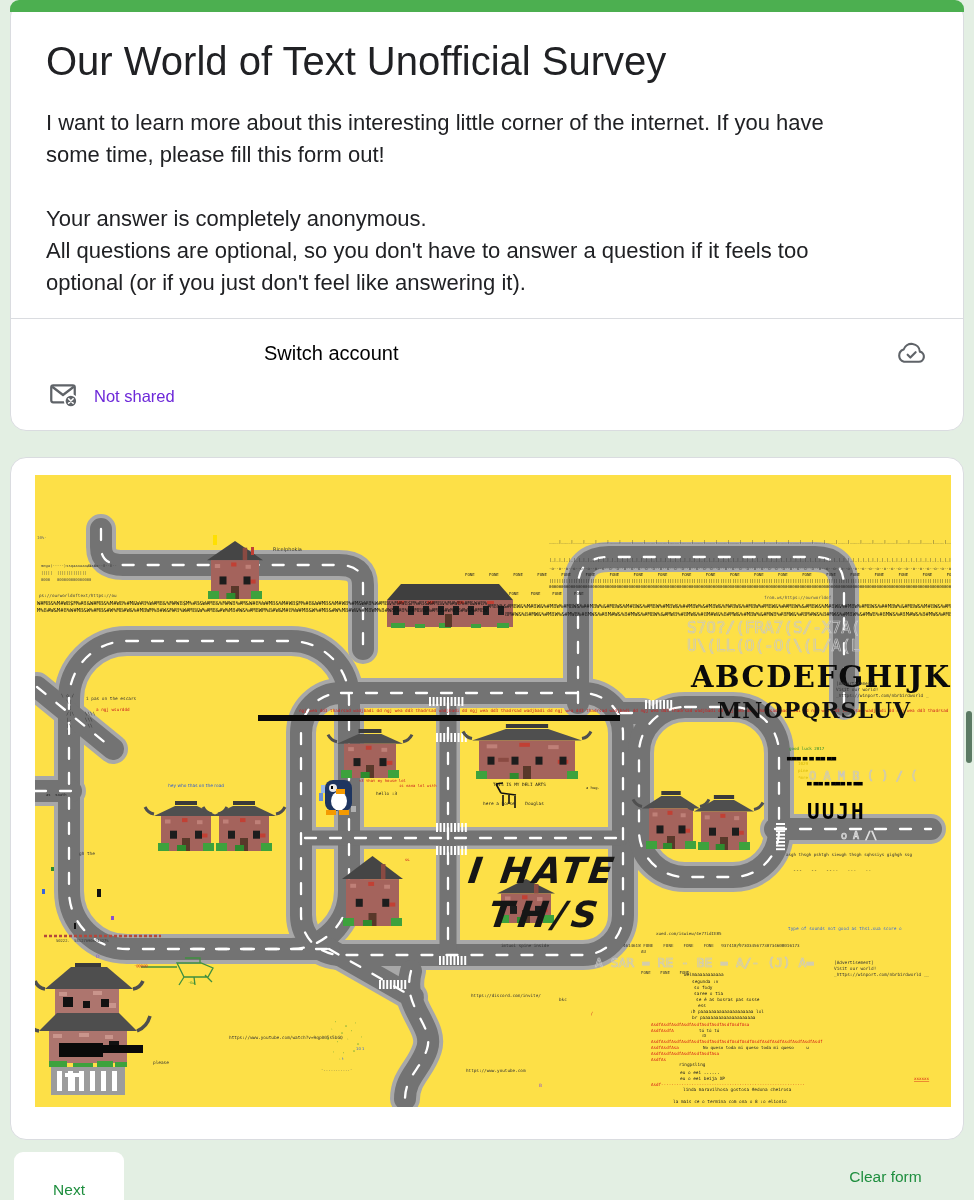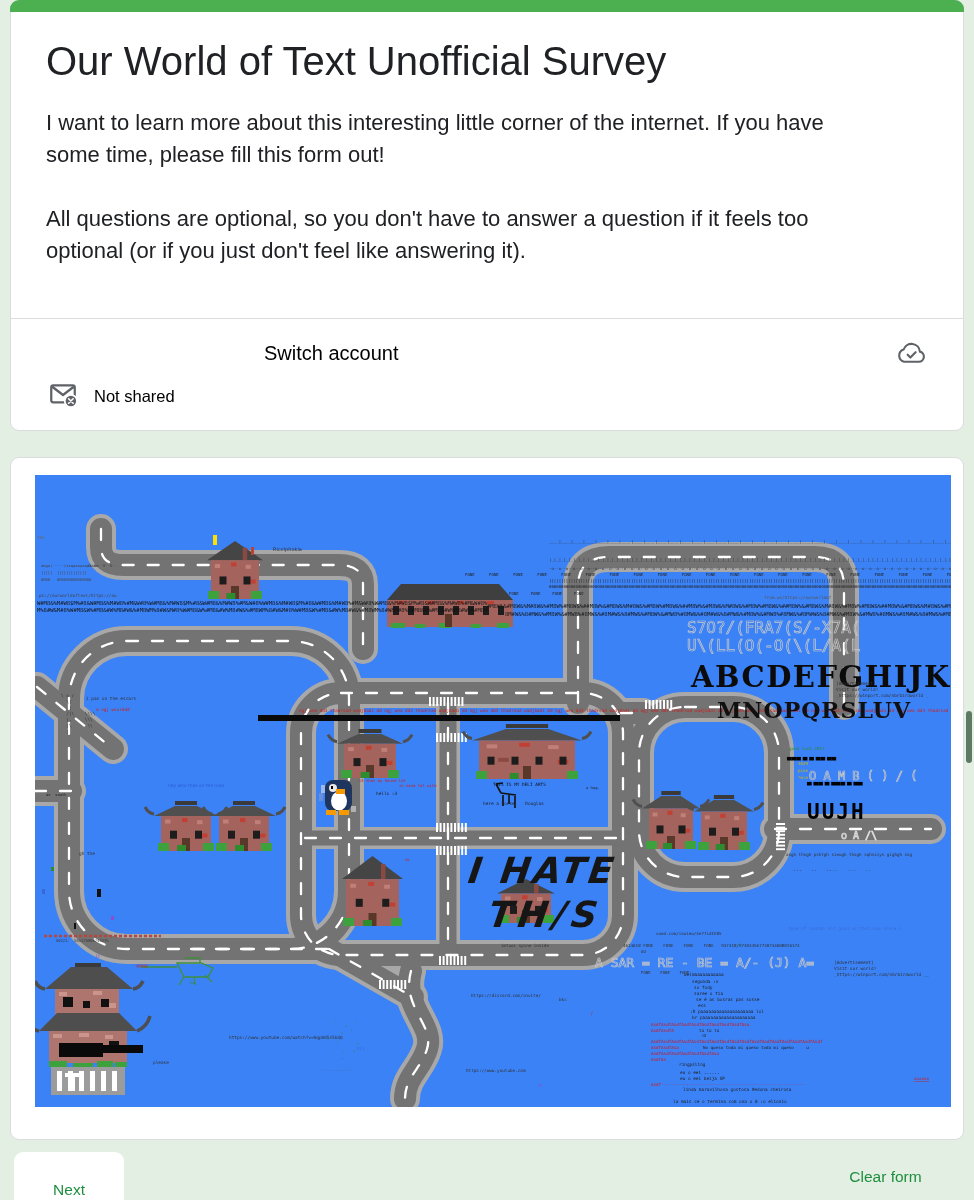--- a/index.html
+++ b/index.html
@@ -1,46 +1,47 @@
 <!DOCTYPE html>
 <html><head>
 <meta charset="utf-8">
 <style>
   html,body{margin:0;padding:0;}
   body{width:974px;height:1200px;background:#e3efe3;font-family:"Liberation Sans",sans-serif;overflow:hidden;position:relative;}
   #screen{position:absolute;inset:0;width:974px;height:1200px;}
-  .card{position:absolute;left:10px;width:954px;background:#fff;border:1px solid #dadce0;border-radius:9px;box-sizing:border-box;}
+  .card{position:absolute;left:10px;width:954px;background:#fff;border:1px solid #dadce0;border-radius:16px;box-sizing:border-box;}
   #header-card{top:0;height:431px;}
   #accent-bar{position:absolute;left:-1px;top:-1px;width:954px;height:12px;background:#4caf50;border-radius:9px 9px 0 0;}
   #form-title{position:absolute;left:35px;top:36px;font-size:40px;line-height:48px;color:#202124;font-weight:400;letter-spacing:0;}
   #form-desc{position:absolute;left:35px;top:106px;width:800px;font-size:22px;line-height:32px;color:#202124;}
   .desc-gap{height:32px;}
   #divider{position:absolute;left:0;top:317px;width:952px;height:1px;background:#dadce0;}
   #switch-account{position:absolute;left:253px;top:341px;font-size:20px;font-weight:500;color:#000000;cursor:pointer;}
   #cloud-wrap{position:absolute;left:885px;top:337px;width:30px;height:30px;}
   #notshared-row{position:absolute;left:37px;top:378px;display:flex;align-items:center;gap:16px;}
-  #notshared-label{font-size:16.5px;color:#000000;}
+  #notshared-label{font-size:16.5px;color:#6d28d9;}
   #image-card{top:457px;height:683px;}
-  #map-wrap{position:absolute;left:24px;top:17px;width:916px;height:632px;background:#3b82f6;}
+  #map-wrap{position:absolute;left:24px;top:17px;width:916px;height:632px;background:#fde047;}
   #next-button{position:absolute;left:14px;top:1152px;width:110px;height:60px;background:#fff;border-radius:9px;border:none;text-align:center;padding-top:17px;box-sizing:border-box;font-size:15.5px;font-weight:500;color:#1e8e3e;cursor:pointer;font-family:"Liberation Sans",sans-serif;}
   #clear-form{position:absolute;left:818px;top:1168px;width:135px;text-align:center;font-size:15.5px;font-weight:500;color:#1e8e3e;cursor:pointer;}
   #scrollbar-thumb{position:absolute;left:966px;top:711px;width:6px;height:52px;background:#5c7a64;border-radius:3px;}
   svg text{white-space:pre;}
 </style>
 </head>
 <body>
 
 <div id="screen">
 
   <div class="card" id="header-card">
     <div id="accent-bar"></div>
     <div id="form-title">Our World of Text Unofficial Survey</div>
     <div id="form-desc">
         <div>I want to learn more about this interesting little corner of the internet. If you have some time, please fill this form out!</div>
         <div class="desc-gap"></div>
+        <div>Your answer is completely anonymous.</div>
         <div>All questions are optional, so you don't have to answer a question if it feels too optional (or if you just don't feel like answering it).</div>
       </div>
     <div id="divider"></div>
     <span id="switch-account">Switch account</span>
     <span id="cloud-wrap">
       <svg width="30" height="30" viewBox="0 0 24 24">
         <path d="M6.4,19 h11.9 a4.1,4.1 0 0 0 0.8,-8.1 6.7,6.7 0 0 0 -13,-1.7 5.1,5.1 0 0 0 0.3,9.8 z" fill="none" stroke="#5f6368" stroke-width="1.7" stroke-linejoin="round"></path>
         <path d="M9.3,13.4 l2.2,2.2 4.2,-4.2" fill="none" stroke="#5f6368" stroke-width="1.7" stroke-linecap="round" stroke-linejoin="round"></path>
       </svg>
     </span>

